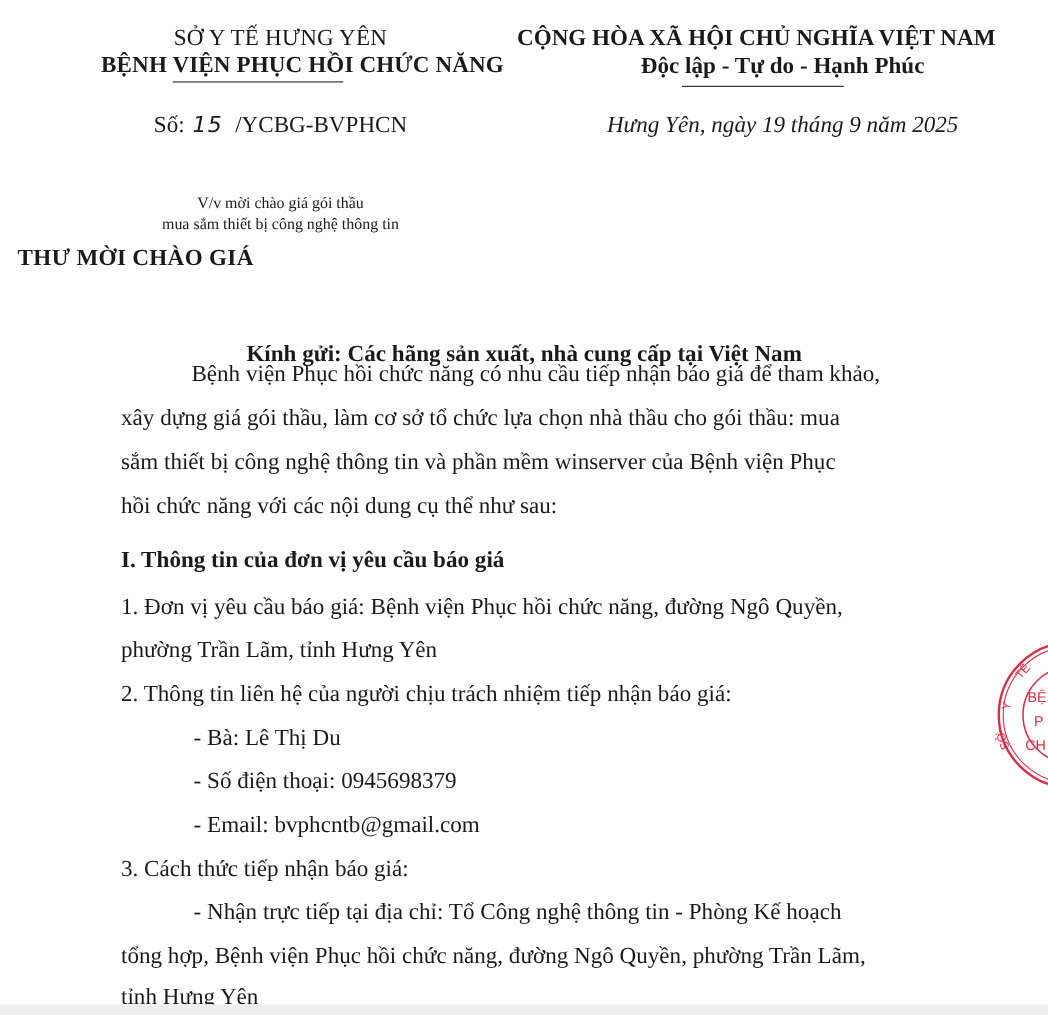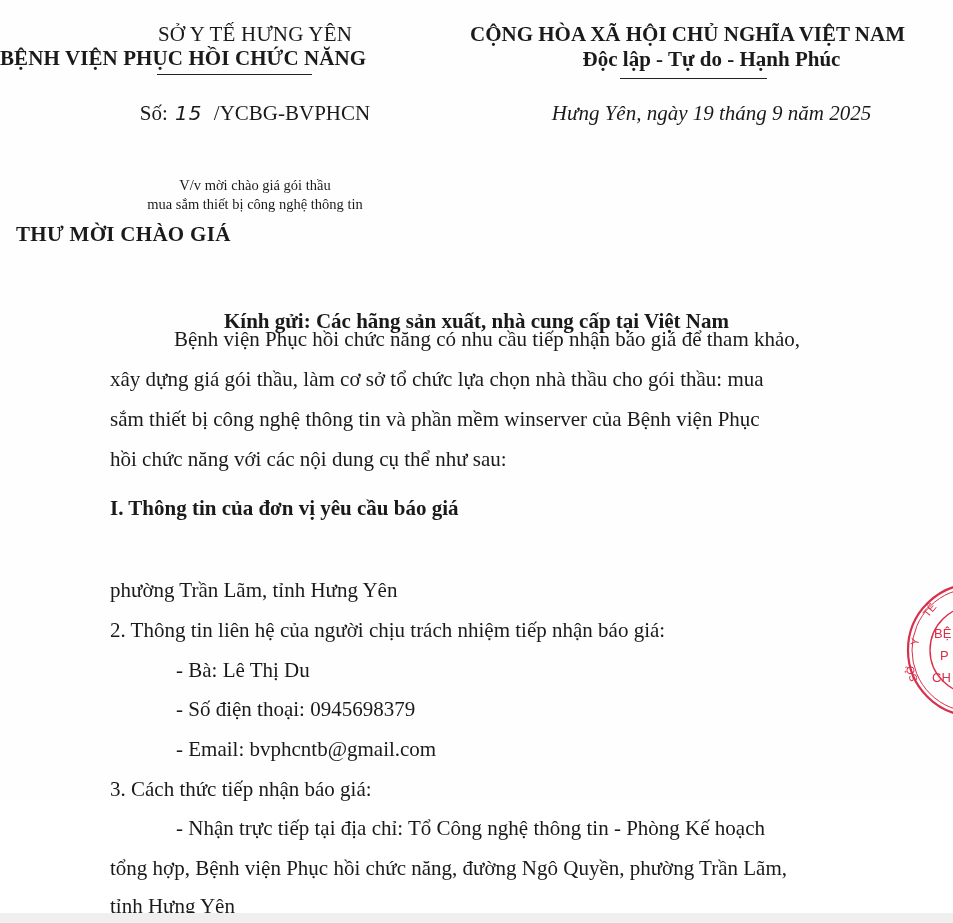--- a/index.html
+++ b/index.html
@@ -30,21 +30,21 @@
     }
     .abs { position: absolute; white-space: nowrap; }
 
     
     .hdr-left-1 {
       left: 0; width: 510px; top: 22px;
       text-align: center; font-size: 21px; letter-spacing: 0.2px;
     }
     .hdr-left-2 {
       left: 0; width: 510px; top: 46px;
-      text-align: left; font-size: 21px; font-weight: bold; letter-spacing: 0.1px;
+      text-align: center; font-size: 21px; font-weight: bold; letter-spacing: 0.1px; padding-left: 20px;
     }
     .hdr-left-rule {
       left: 157px; top: 74px; width: 155px; height: 0;
       border-top: 1.5px solid #222;
     }
     .docnum {
       left: 0; width: 510px; top: 101px;
       text-align: center; font-size: 21px;
     }
     .docnum .hand {
@@ -142,20 +142,21 @@
   <div class="abs title">THƯ MỜI CHÀO GIÁ</div>
   <div class="abs greeting">Kính gửi: Các hãng sản xuất, nhà cung cấp tại Việt Nam</div>
 
   <div class="abs body-line indent1" style="top:327px">Bệnh viện Phục hồi chức năng có nhu cầu tiếp nhận báo giá để tham khảo,</div>
   <div class="abs body-line" style="top:367px">xây dựng giá gói thầu, làm cơ sở tổ chức lựa chọn nhà thầu cho gói thầu: mua</div>
   <div class="abs body-line" style="top:407px">sắm thiết bị công nghệ thông tin và phần mềm winserver của Bệnh viện Phục</div>
   <div class="abs body-line" style="top:447px">hồi chức năng với các nội dung cụ thể như sau:</div>
 
   <div class="abs body-line bold" style="top:496px">I. Thông tin của đơn vị yêu cầu báo giá</div>
 
+  <div class="abs body-line" style="top:539px">1. Đơn vị yêu cầu báo giá: Bệnh viện Phục hồi chức năng, đường Ngô Quyền,</div>
   <div class="abs body-line" style="top:578px">phường Trần Lãm, tỉnh Hưng Yên</div>
 
   <div class="abs body-line" style="top:618px">2. Thông tin liên hệ của người chịu trách nhiệm tiếp nhận báo giá:</div>
 
   <div class="abs body-line indent-bullet" style="top:658px">- Bà: Lê Thị Du</div>
   <div class="abs body-line indent-bullet" style="top:697px">- Số điện thoại: 0945698379</div>
   <div class="abs body-line indent-bullet" style="top:737px">- Email: bvphcntb@gmail.com</div>
 
   <div class="abs body-line" style="top:777px">3. Cách thức tiếp nhận báo giá:</div>
   <div class="abs body-line indent-bullet" style="top:816px">- Nhận trực tiếp tại địa chỉ: Tổ Công nghệ thông tin - Phòng Kế hoạch</div>

